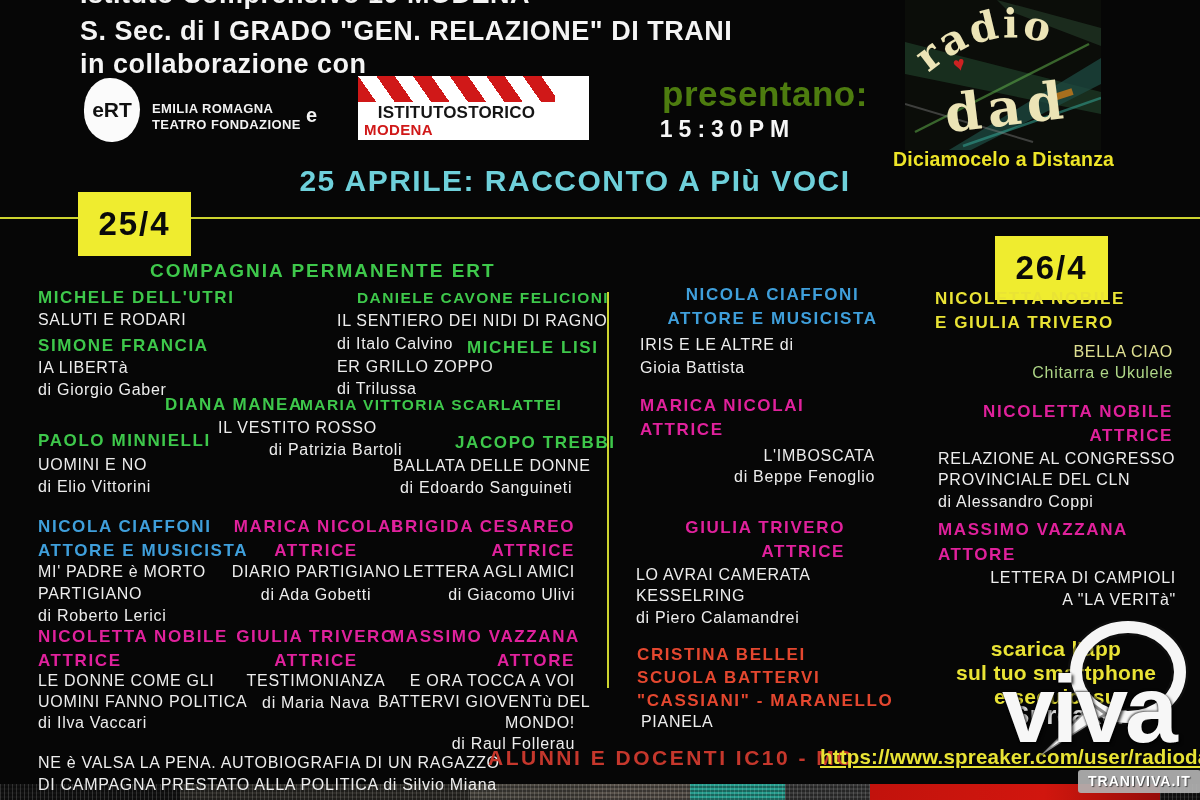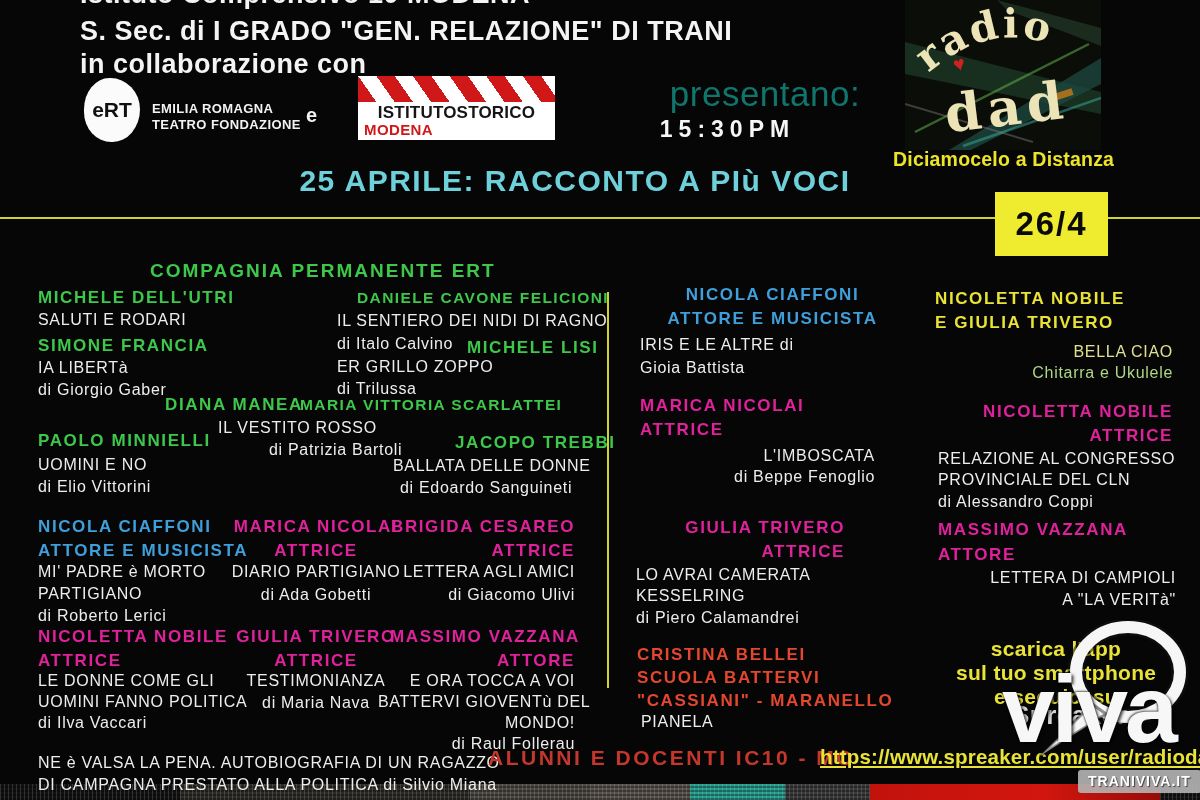--- a/index.html
+++ b/index.html
@@ -21,28 +21,28 @@
   .datebox { position:absolute; top:192px; width:113px; height:64px; background:#efec2f; z-index:2;
              display:flex; align-items:center; justify-content:center;
              color:#0a0a0a; font-weight:bold; font-size:33px; letter-spacing:2px; }
 
   .ert-blob { position:absolute; left:84px; top:78px; width:56px; height:64px; background:#fbfbfb;
               border-radius:46% 54% 50% 50% / 50% 50% 52% 48%;
               display:flex; align-items:center; justify-content:center; z-index:5;
               color:#101010; font-weight:bold; font-size:21px; letter-spacing:0; }
   .ertname { color:#f2f2f2; font-weight:bold; font-size:13px; letter-spacing:0.4px; }
 
-  .storico { position:absolute; left:358px; top:76px; width:197px; height:64px; background:#ffffff; z-index:5; }
+  .storico { position:absolute; left:358px; top:76px; width:231px; height:64px; background:#ffffff; z-index:5; }
   .storico-stripes { position:absolute; left:0; top:0; width:197px; height:26px;
               background:repeating-linear-gradient(55deg,#d01818 0 15px,#ffffff 15px 30px); }
   .storico-name { position:absolute; left:0; top:27px; width:197px; text-align:center;
               color:#151515; font-weight:bold; font-size:17px; letter-spacing:0.2px; }
   .storico-city { position:absolute; left:6px; top:45px; color:#d01818; font-weight:bold; font-size:15px; letter-spacing:0.4px; }
 
-  .presentano { color:#0f766e; font-weight:normal; font-size:35px; letter-spacing:0.5px; }
+  .presentano { color:#4d7c0f; font-weight:bold; font-size:35px; letter-spacing:0.5px; }
   .timetxt { color:#f6f6f6; font-weight:bold; font-size:23px; letter-spacing:6px; }
 
   .rd-img { position:absolute; left:905px; top:0; width:196px; height:150px; z-index:5; }
   .tagline { color:#ede428; font-weight:bold; font-size:19.5px; letter-spacing:0.2px; }
 
   .title { color:#6ed0da; font-weight:bold; font-size:30px; letter-spacing:1.5px; }
   .seclabel { color:#3ec84b; font-weight:bold; font-size:19px; letter-spacing:2px; }
 
   .applink { color:#e9e335; font-weight:bold; font-size:21px; letter-spacing:0.3px; }
   .spreaker { color:#d6d6d6; font-weight:bold; font-size:26px; letter-spacing:0.5px; }
@@ -103,21 +103,22 @@
       <rect x="142" y="92" width="26" height="7" fill="#c97a18" opacity="0.8" transform="rotate(-18 155 95)"></rect>
       <text font-family="'DejaVu Serif',serif" font-weight="bold" font-size="40" fill="#ece4b6" letter-spacing="3"><textPath href="#rdArc" startOffset="4%">radio</textPath></text>
       <text x="50" y="72" font-size="20" fill="#cc2222" transform="rotate(-14 50 72)">♥</text>
       <text x="40" y="126" font-family="'DejaVu Serif',serif" font-weight="bold" font-size="52" fill="#ece4b6" letter-spacing="6" transform="rotate(-7 95 110)">dad</text>
     </svg>
   </div>
   <div class="t tagline center" style="left:893px; top:148px; width:215px;">Diciamocelo a Distanza</div>
 
   <div class="hline"></div>
   <div class="vline"></div>
-  <div class="datebox" style="left:995px;">26/4</div>
+  <div class="datebox" style="left:78px;">25/4</div>
+  <div class="datebox" style="left:995px;margin-top:44px;">26/4</div>
 
   <div class="t title center" style="left:240px; top:164px; width:670px;">25 APRILE: RACCONTO A PIù VOCI</div>
   <div class="t seclabel" style="left:150px; top:260px;">COMPAGNIA PERMANENTE ERT</div>
 
   <div class="t nm green" style="left:38px; top:288px;">MICHELE DELL'UTRI</div>
   <div class="t bd" style="left:38px; top:311px;">SALUTI E RODARI</div>
   <div class="t nm green" style="left:38px; top:336px;">SIMONE FRANCIA</div>
   <div class="t bd" style="left:38px; top:359px;">IA LIBERTà</div>
   <div class="t bd" style="left:38px; top:381px;">di Giorgio Gaber</div>
   <div class="t nm green" style="left:165px; top:395px;">DIANA MANEA</div>

